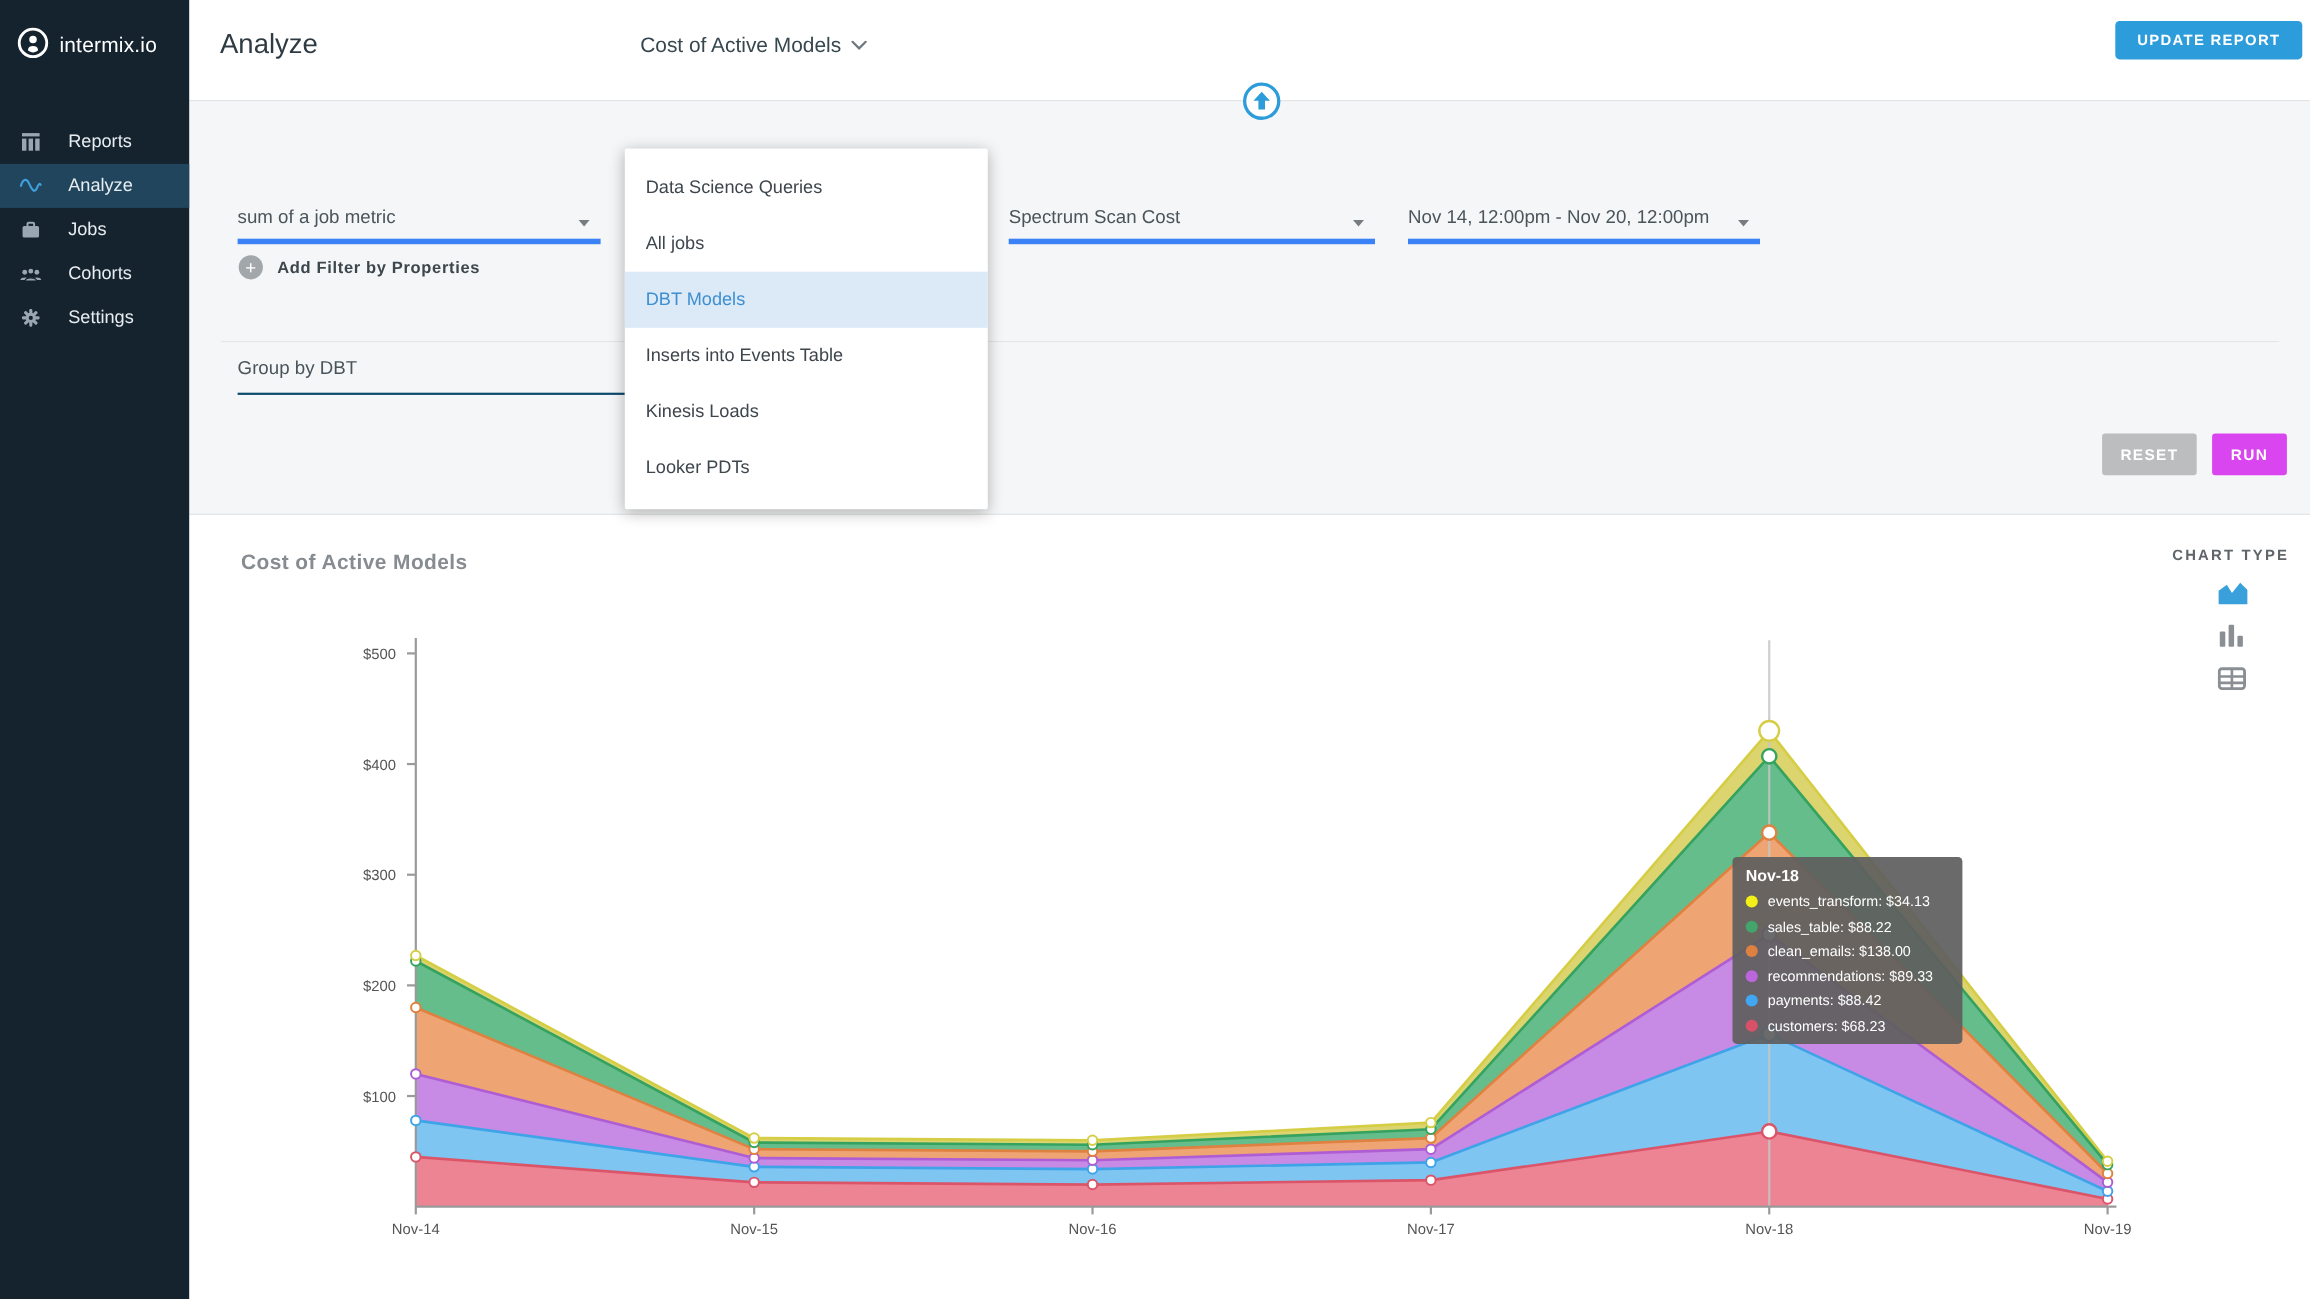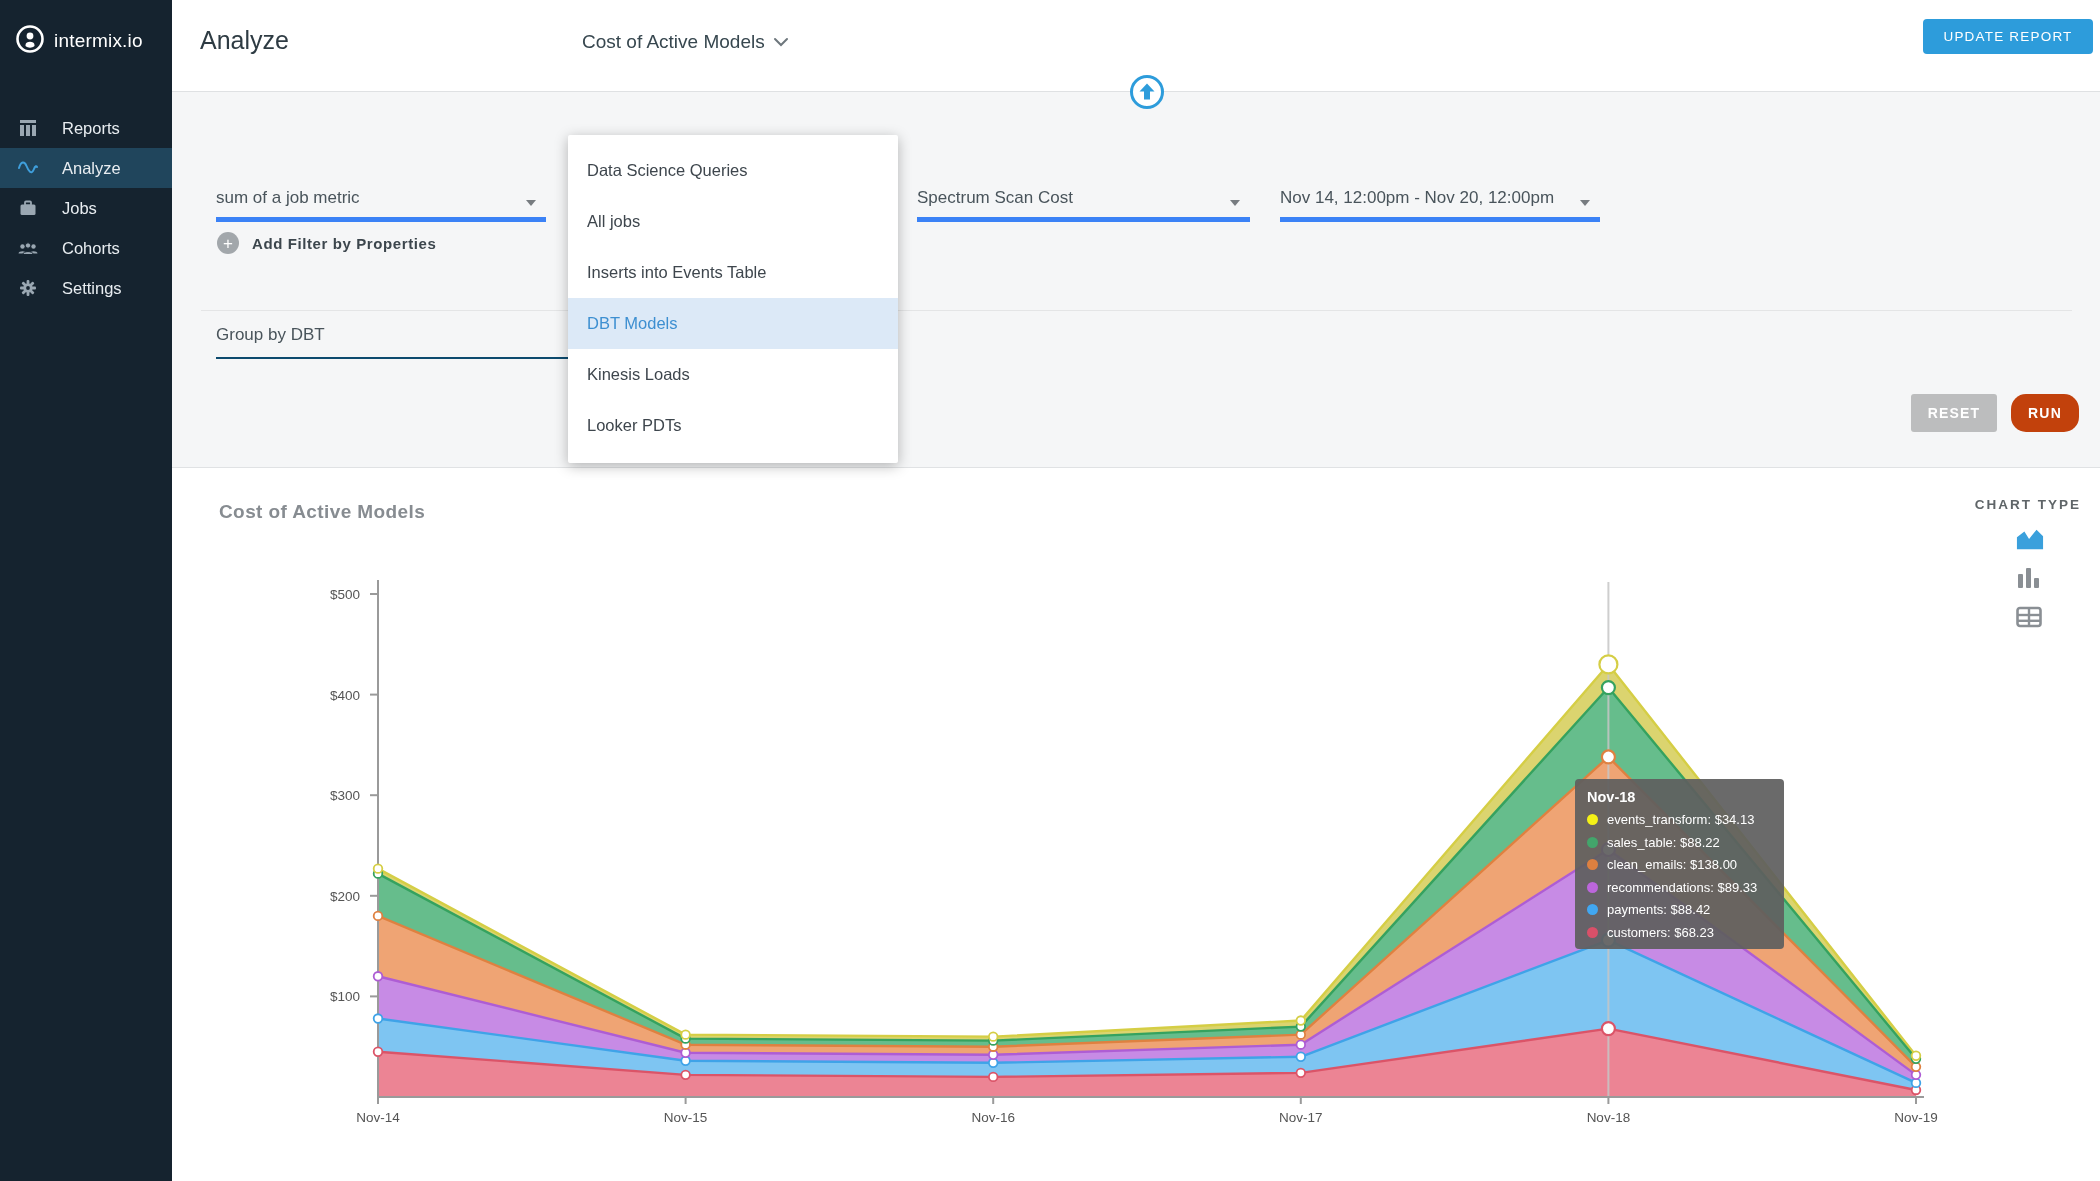--- a/index.html
+++ b/index.html
@@ -14,42 +14,42 @@
   .nav-item { display:flex; align-items:center; gap:24px; height:40px; padding-left:18px; cursor:pointer; }
   .nav-item .nav-label { color:#E8EDF1; font-size:16.5px; }
   .nav-item.active { background:#20455C; }
   .nav-icon { width:20px; height:20px; display:flex; align-items:center; justify-content:center; }
 
   
   .header { position:absolute; left:172px; top:0; width:1928px; height:92px; background:#FFFFFF; border-bottom:1px solid #DFE1E3; z-index:10; }
   .page-title { position:absolute; left:28px; top:26px; font-size:25px; color:#2E3B43; }
   .report-selector { position:absolute; left:410px; top:31px; display:flex; align-items:center; gap:8px; cursor:pointer; }
   .report-selector-label { font-size:19px; color:#37474F; }
-  .update-btn { position:absolute; right:7px; top:19px; width:170px; height:35px; background:#2D9CDB; color:#fff; border:none; border-radius:4px; font-size:13.5px; font-weight:normal; letter-spacing:1.2px; cursor:pointer; font-family:"Liberation Sans",sans-serif; }
+  .update-btn { position:absolute; right:7px; top:19px; width:170px; height:35px; background:#2D9CDB; color:#fff; border:none; border-radius:4px; font-size:13.5px; font-weight:bold; letter-spacing:1.2px; cursor:pointer; font-family:"Liberation Sans",sans-serif; }
 
   
   .collapse-icon { position:absolute; left:1129px; top:74px; width:36px; height:36px; z-index:25; cursor:pointer; }
 
   
   .filter-panel { position:absolute; left:172px; top:92px; width:1928px; height:376px; background:#F5F6F7; border-bottom:1px solid #E0E2E4; z-index:5; }
   .select-field { position:absolute; border-bottom:5px solid #3b82f6; height:34px; cursor:pointer; }
   .select-label { font-size:17px; color:#49545B; white-space:nowrap; }
   .select-caret { position:absolute; right:10px; top:12px; width:0; height:0; border-left:5.5px solid transparent; border-right:5.5px solid transparent; border-top:6px solid #777C80; }
   .field-metric   { left:44px;  top:96px;  width:330px; }
   .field-scan     { left:745px; top:96px;  width:333px; }
   .field-dates    { left:1108px;top:96px;  width:320px; }
   .add-filter-row { position:absolute; left:45px; top:140px; display:flex; align-items:center; gap:13px; cursor:pointer; }
   .plus-circle { width:22px; height:22px; border-radius:50%; background:#A2A7AB; color:#fff; display:flex; align-items:center; justify-content:center; font-size:17px; line-height:1; }
   .add-filter-label { font-size:15px; font-weight:bold; letter-spacing:0.6px; color:#3C464D; }
   .panel-divider { position:absolute; left:29px; top:218px; width:1871px; height:0; border-top:1px solid #E4E5E6; }
   .field-groupby  { left:44px; top:233px; width:352px; border-bottom:2px solid #0c4a6e; }
   .run-row { position:absolute; right:21px; top:302px; display:flex; gap:14px; }
   .btn { height:38px; border:none; border-radius:3px; color:#fff; font-weight:bold; font-size:14px; letter-spacing:1.2px; cursor:pointer; font-family:"Liberation Sans",sans-serif; }
   .btn-reset { width:86px; background:#BCBDBE; }
-  .btn-run   { width:68px; background:#c2410c;border-radius:15px; }
+  .btn-run   { width:68px; background:#d946ef; }
 
   
   .menu { position:absolute; left:568px; top:135px; width:330px; height:328px; background:#fff; border-radius:2px; box-shadow:0 3px 14px rgba(0,0,0,0.28); z-index:40; padding:10px 0; }
   .menu-item { height:51px; display:flex; align-items:center; padding-left:19px; font-size:16.5px; color:#3E464D; cursor:pointer; }
   .menu-item.selected { background:#DCE9F7; color:#3D8FD1; }
 
   
   .chart-card { position:absolute; left:172px; top:468px; width:1928px; height:713px; background:#fff; }
   .chart-title { position:absolute; left:47px; top:33px; font-size:19px; font-weight:bold; color:#878C91; letter-spacing:0.4px; }
   .chart-type-row { position:absolute; right:15px; top:29px; display:flex; align-items:center; gap:15px;flex-direction:column; }
@@ -187,22 +187,22 @@
 
   <div class="run-row">
     <button class="btn btn-reset">RESET</button>
     <button class="btn btn-run">RUN</button>
   </div>
 </section>
 
 <div class="menu">
   <div class="menu-item">Data Science Queries</div>
   <div class="menu-item">All jobs</div>
+  <div class="menu-item selected">DBT Models</div>
   <div class="menu-item">Inserts into Events Table</div>
-  <div class="menu-item selected">DBT Models</div>
   <div class="menu-item">Kinesis Loads</div>
   <div class="menu-item">Looker PDTs</div>
 </div>
 
 <section class="chart-card">
   <div class="chart-title">Cost of Active Models</div>
   <div class="chart-type-row">
     <span class="chart-type-label">CHART TYPE</span>
     <span class="ct-icon">
       <svg width="30" height="24" viewBox="0 0 30 24">

